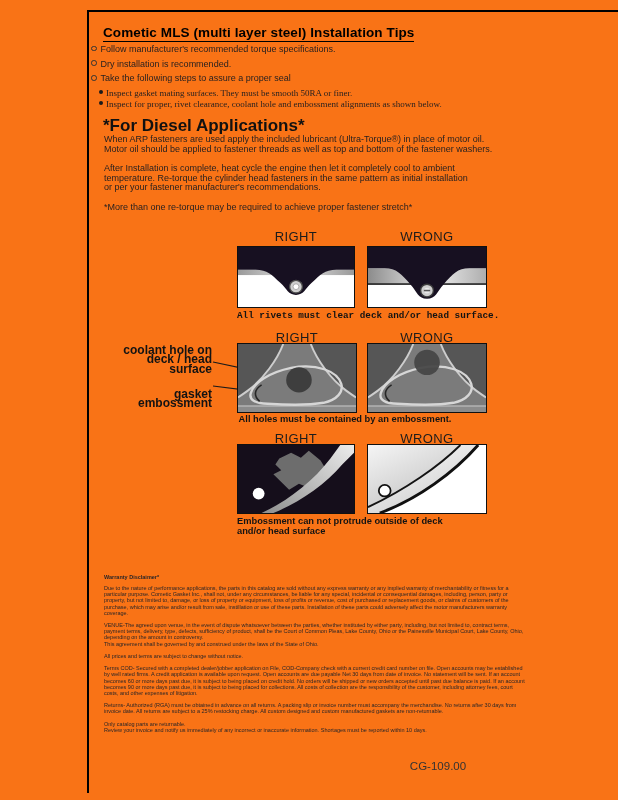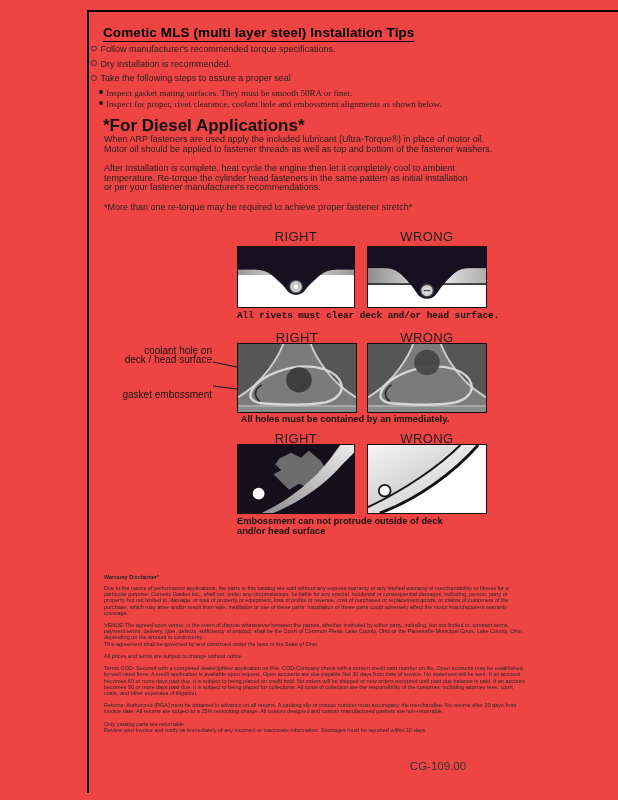--- a/index.html
+++ b/index.html
@@ -1,16 +1,16 @@
 <!DOCTYPE html>
 <html><head>
 <meta charset="utf-8">
 <style>
   html,body{margin:0;padding:0;background:#ffffff;}
-  .page{position:relative;width:618px;height:800px;background:#ef4444;overflow:hidden;
+  .page{position:relative;width:618px;height:800px;background:#f97316;overflow:hidden;
         font-family:"Liberation Sans",sans-serif;color:#231f20;}
   .abs{position:absolute;}
 
   
   .vline{left:87px;top:10px;width:2px;height:783px;background:#000;}
   .hline{left:87px;top:10px;width:531px;height:2px;background:#000;}
 
   
   .title{left:103px;top:25px;font-size:13.5px;font-weight:bold;color:#000;
          border-bottom:1.6px solid #000;padding-bottom:1px;letter-spacing:.1px;}
@@ -25,21 +25,21 @@
   
   .diesel-h{left:103px;top:116px;font-size:17px;font-weight:bold;color:#111;}
   .para{left:104px;width:430px;font-size:9px;line-height:9.7px;color:#231f20;}
   .p1{top:135px;} .p2{top:164px;} .note{top:203px;}
 
   
   .dg-head{font-size:13px;color:#1c1c1c;text-align:center;letter-spacing:.4px;}
   .dbox{box-sizing:border-box;border:1.8px solid #101010;background:#fff;}
   .dbox svg{display:block;width:100%;height:100%;}
   .cap{font-size:9.3px;font-weight:bold;color:#131313;line-height:10px;}
-  .dg-label{font-size:10px;font-weight:normal;color:#131313;line-height:9.3px;text-align:right;}
+  .dg-label{font-size:12px;font-weight:bold;color:#131313;line-height:9.3px;text-align:right;}
 
   
   .disc{left:104px;top:574px;width:424px;font-size:5.5px;line-height:6.15px;color:#2a2628;}
   .disc .dh{font-weight:bold;margin:0 0 5px 0;}
   .disc p{margin:0 0 6.2px 0;}
   .disc p.tight{margin-bottom:0;}
 
   .docnum{left:348px;top:760px;width:180px;text-align:center;font-size:11.5px;color:#333;}
 </style>
 </head>
@@ -168,21 +168,21 @@
       <path d="M46,0 C40,16 26,36 10,48 C6,51 3,53 0,55" stroke="#cdcdcd" stroke-width="2" fill="none"></path>
       <path d="M74,0 C80,16 94,36 110,48 C114,51 117,53 120,55" stroke="#cdcdcd" stroke-width="2" fill="none"></path>
       <rect y="63" width="120" height="1.8" fill="#aeaeae"></rect>
       <rect y="64.8" width="120" height="5.2" fill="#8b8b8b"></rect>
       <path d="M30,61.5 C17,61.5 11,57 13,50.5 C16,40 32,29 54,24.5 C80,19.5 101,28 105,41 C107.5,49 101,57.5 87,60.5 C70,63.5 45,62.5 30,61.5 Z" fill="none" stroke="#d6d6d6" stroke-width="2.4"></path>
       <path d="M22,59 C16,54 16,47 24,42" fill="none" stroke="#262626" stroke-width="1.6"></path>
       <circle cx="60" cy="19" r="13" fill="#454545" fill-opacity="0.93"></circle>
     </svg>
   </div>
 
-  <div class="abs cap" style="left:237px;top:414px;width:216px;text-align:center;">All holes must be contained by an immediately.</div>
+  <div class="abs cap" style="left:237px;top:414px;width:216px;text-align:center;">All holes must be contained by an embossment.</div>
 
   <div class="abs dg-head" style="left:237px;top:431px;width:118px;">RIGHT</div>
   <div class="abs dg-head" style="left:367px;top:431px;width:120px;">WRONG</div>
 
   <div class="abs dbox" style="left:237px;top:444px;width:118px;height:70px;">
     <svg viewBox="0 0 118 70" preserveAspectRatio="none">
       <defs>
         <linearGradient id="g3a" x1="0" y1="1" x2="1" y2="0">
           <stop offset="0" stop-color="#8f8f8f"></stop>
             <stop offset="1" stop-color="#ececec"></stop>

